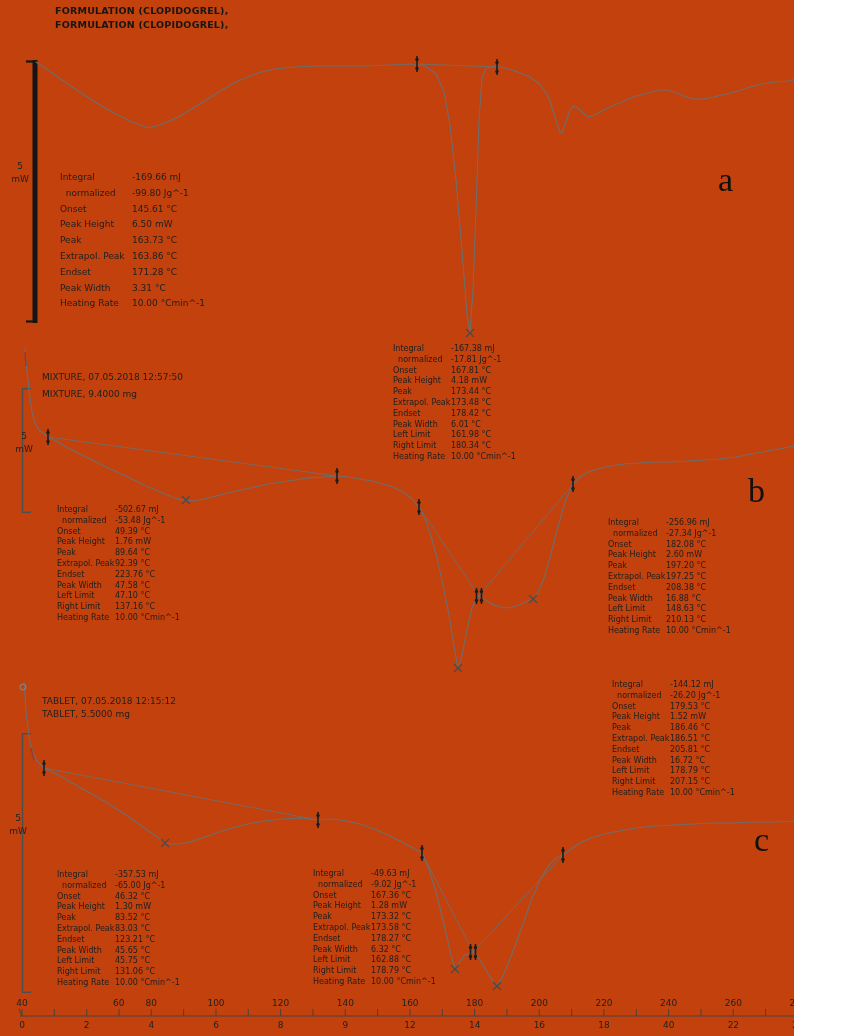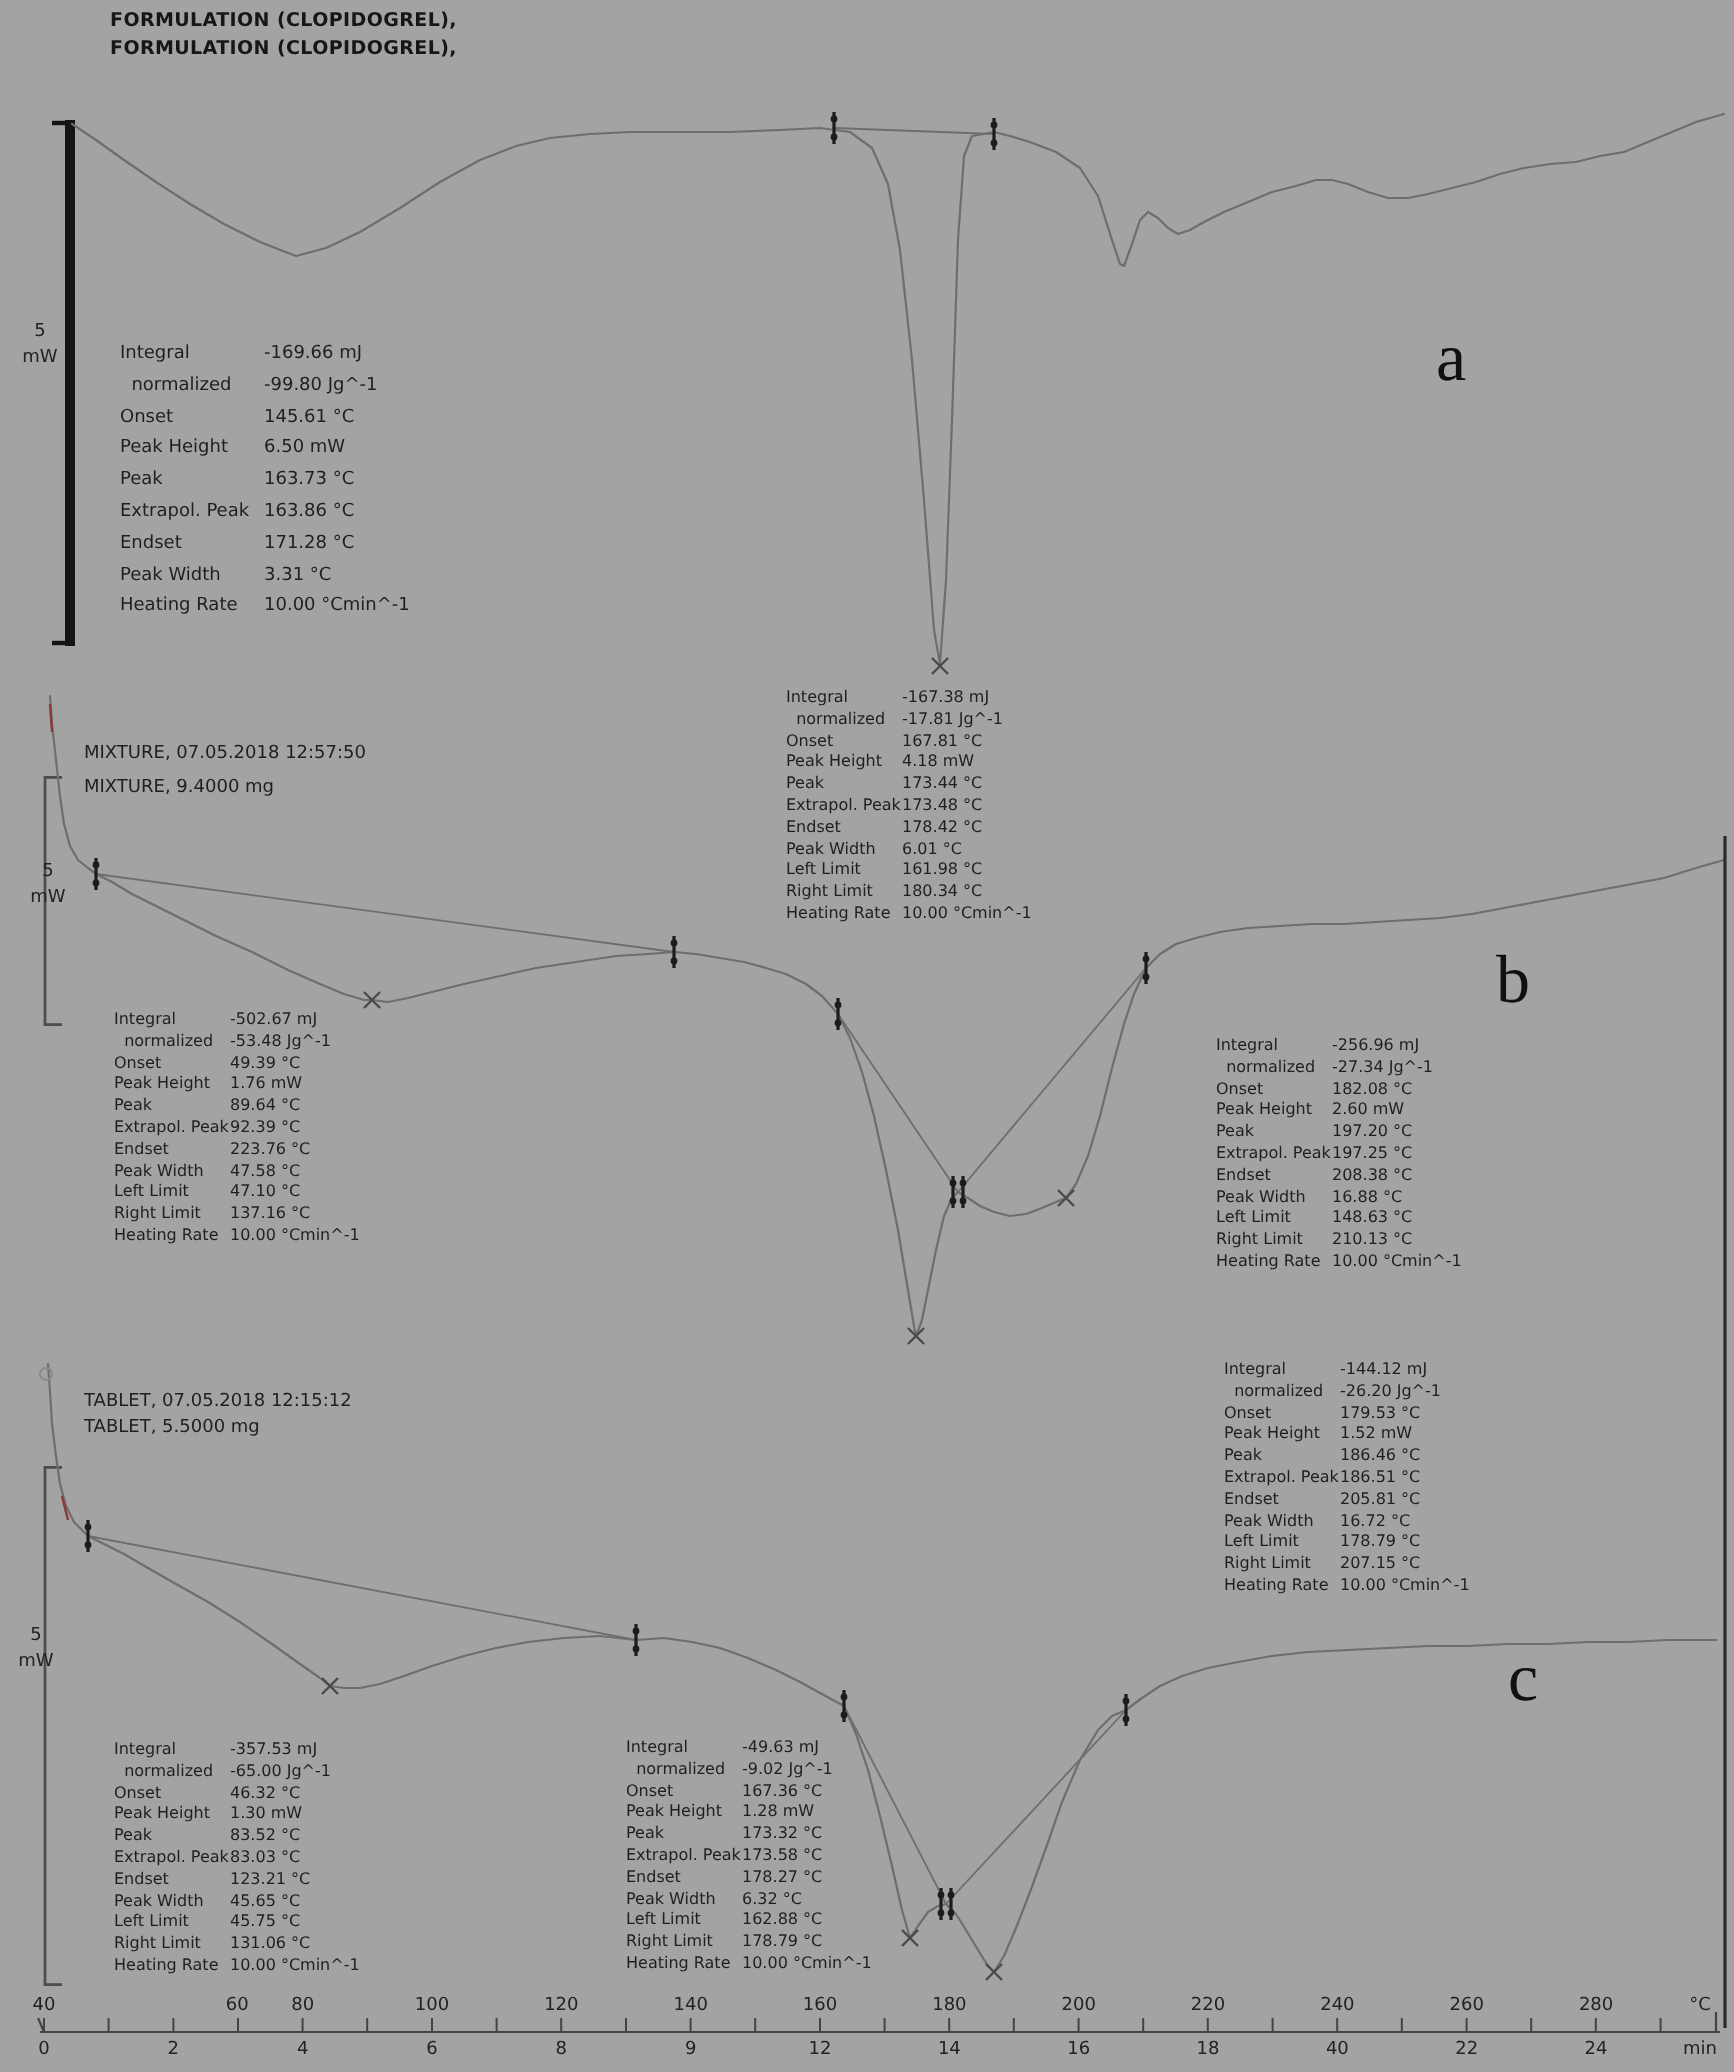--- a/index.html
+++ b/index.html
@@ -1,16 +1,16 @@
 <!DOCTYPE html>
 <html><head>
 <meta charset="utf-8">
 <style>
   html,body{margin:0;padding:0;background:#fff;}
-  #page{position:relative;width:867px;height:1036px;background:#a3a3a3;overflow:hidden;
+  #page{position:relative;width:794px;height:1036px;background:#c2410c;overflow:hidden;
         font-family:"DejaVu Sans",sans-serif;}
   #plot{position:absolute;left:0;top:0;}
   .curve{fill:none;stroke:#6e6e6e;stroke-width:1.1;stroke-linejoin:round;stroke-linecap:round;}
   .base{fill:none;stroke:#6e6e6e;stroke-width:0.9;}
   .hdr{position:absolute;left:55px;top:4px;font-size:9.5px;font-weight:bold;
        line-height:13.5px;color:#161616;letter-spacing:0.2px;white-space:nowrap;}
   .sample{position:absolute;font-size:9px;line-height:13px;color:#1f1f1f;white-space:nowrap;}
   .letter{position:absolute;font-family:"Liberation Serif",serif;font-size:34px;color:#101010;line-height:34px;}
   .scale{position:absolute;width:32px;text-align:center;font-size:9px;line-height:13px;color:#222;}
   .block{position:absolute;color:#1f1f1f;}

